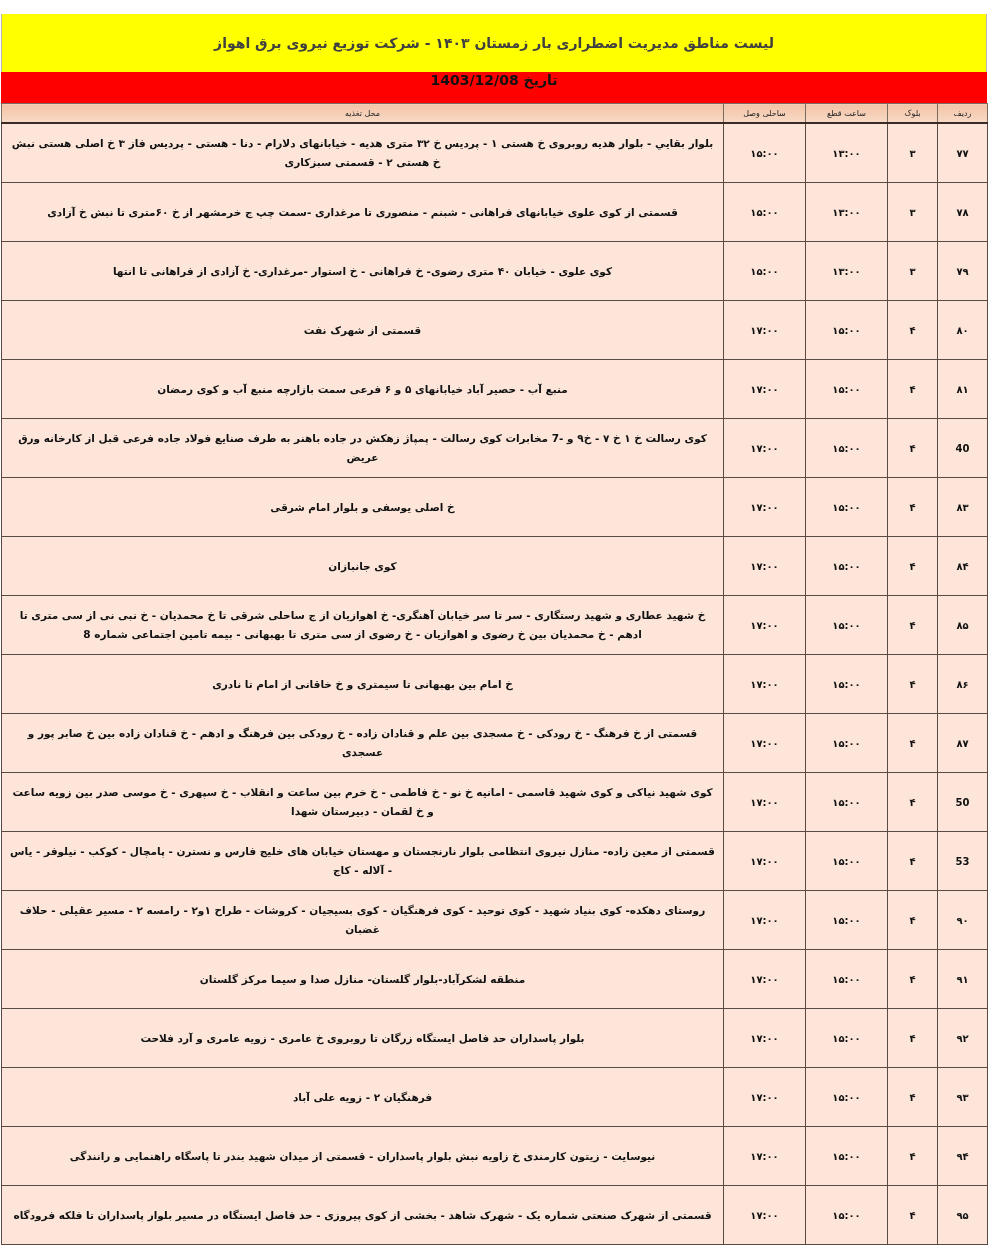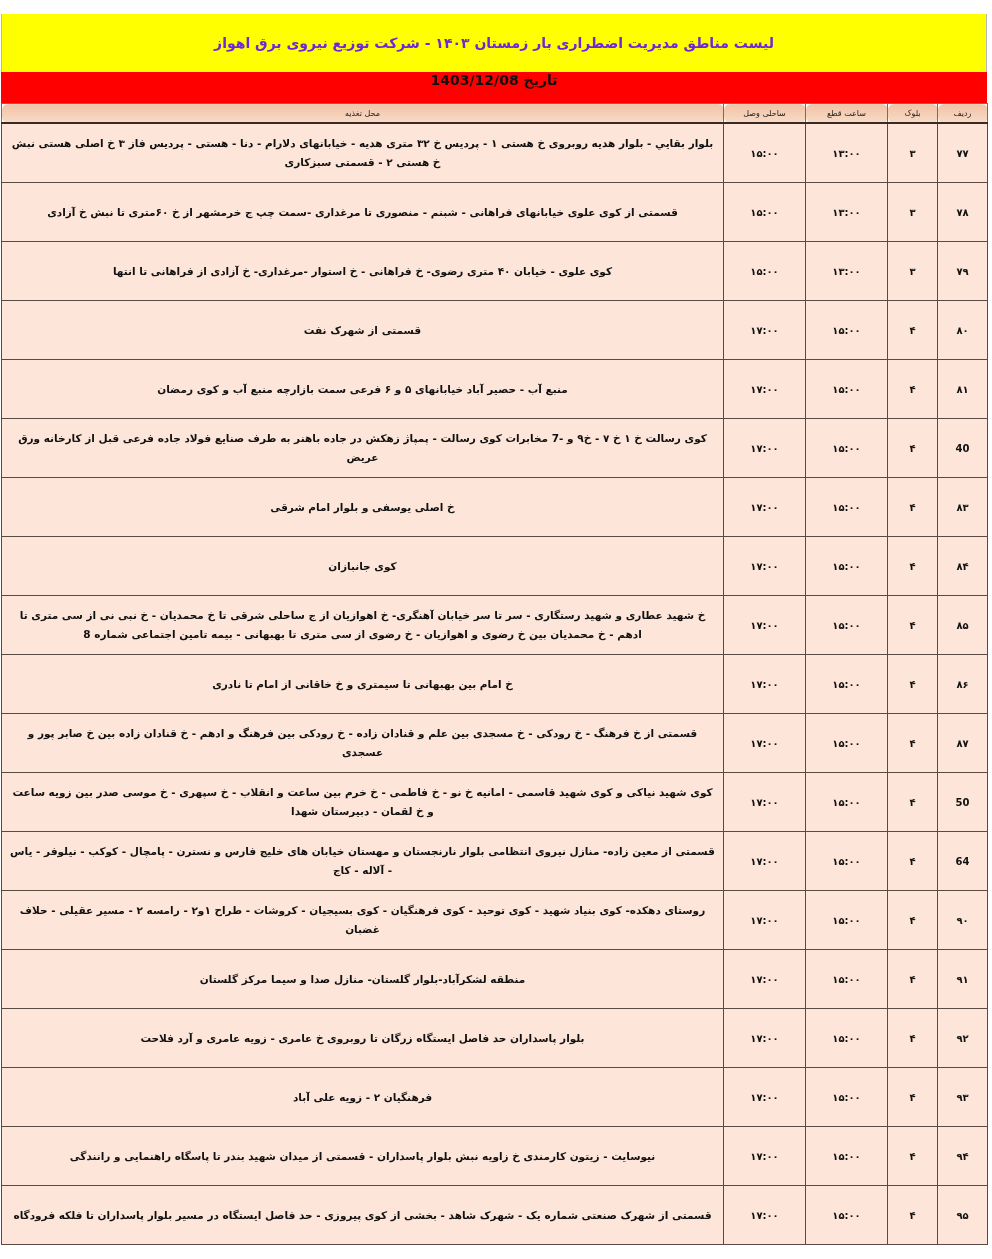--- a/index.html
+++ b/index.html
@@ -1,30 +1,30 @@
 <!DOCTYPE html>
 <html><head>
 <meta charset="utf-8">
 <style>
   html, body { margin:0; padding:0; background:#ffffff; }
   body { width:992px; height:1259px; position:relative; overflow:hidden;
          font-family:"DejaVu Sans", sans-serif; }
   .sheet { position:absolute; left:1px; top:14px; width:986px; }
   .title-band { height:58px; background:#ffff00; display:flex; align-items:center; justify-content:center;
                 border-left:1px solid #b7b7b7; border-right:1px solid #b7b7b7; }
-  .title-band span { font-size:14px; font-weight:bold; color:#6d28d9; direction:rtl; }
+  .title-band span { font-size:14px; font-weight:bold; color:#404040; direction:rtl; }
   .date-band { height:31px; background:#ff0000; display:flex; align-items:flex-start; justify-content:center; }
   .date-band span { font-size:14px; font-weight:bold; color:#111; direction:rtl; }
   table { border-collapse:collapse; width:986px; table-layout:fixed; direction:rtl; }
   th { height:18px; font-size:8px; font-weight:normal; color:#222;
        background:linear-gradient(#f2c3a6, #f8dac6); border:1px solid #7a6a60; padding:0; }
   td { height:58px; background:#fde5d9; border:1px solid #5a4a44; text-align:center;
        font-size:10.5px; font-weight:bold; color:#111; padding:0 6px; line-height:19px; }
   td.num { font-size:10px; font-weight:bold; }
-  tr.hdr th { border-bottom:2px solid #3a2a24;border-radius:6px; }
+  tr.hdr th { border-bottom:2px solid #3a2a24; }
 </style>
 </head>
 <body>
 
 <div class="sheet">
   <div class="title-band">
     <span>لیست مناطق مدیریت اضطراری بار زمستان ۱۴۰۳ - شرکت توزیع نیروی برق اهواز</span>
   </div>
   <div class="date-band">
     <span>تاریخ 1403/12/08</span>
@@ -125,21 +125,21 @@
           <td>قسمتی از خ فرهنگ - خ رودکی - خ مسجدی بین علم و قنادان زاده - خ رودکی بین فرهنگ و ادهم - خ قنادان زاده بین خ صابر پور و عسجدی</td>
         </tr>
         <tr>
           <td class="num">50</td>
           <td class="num">۴</td>
           <td class="num">۱۵:۰۰</td>
           <td class="num">۱۷:۰۰</td>
           <td>کوی شهید نیاکی و کوی شهید قاسمی - امانیه خ نو - خ فاطمی - خ خرم بین ساعت و انقلاب - خ سپهری - خ موسی صدر بین زویه ساعت و خ لقمان - دبیرستان شهدا</td>
         </tr>
         <tr>
-          <td class="num">64</td>
+          <td class="num">53</td>
           <td class="num">۴</td>
           <td class="num">۱۵:۰۰</td>
           <td class="num">۱۷:۰۰</td>
           <td>قسمتی از معین زاده- منازل نیروی انتظامی بلوار نارنجستان و مهستان خیابان های خلیج فارس و نسترن - پامچال - کوکب - نیلوفر - یاس - آلاله - کاج</td>
         </tr>
         <tr>
           <td class="num">۹۰</td>
           <td class="num">۴</td>
           <td class="num">۱۵:۰۰</td>
           <td class="num">۱۷:۰۰</td>

